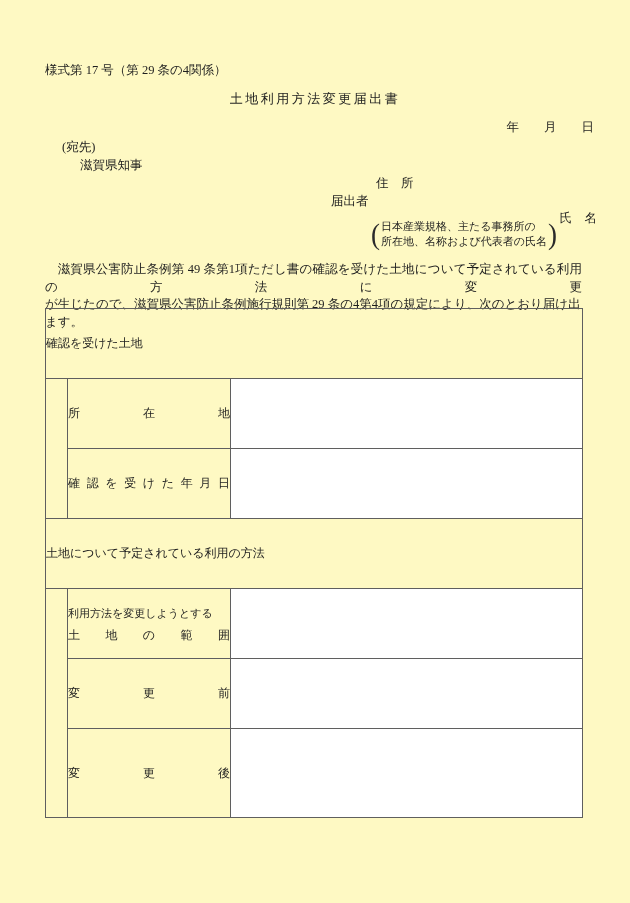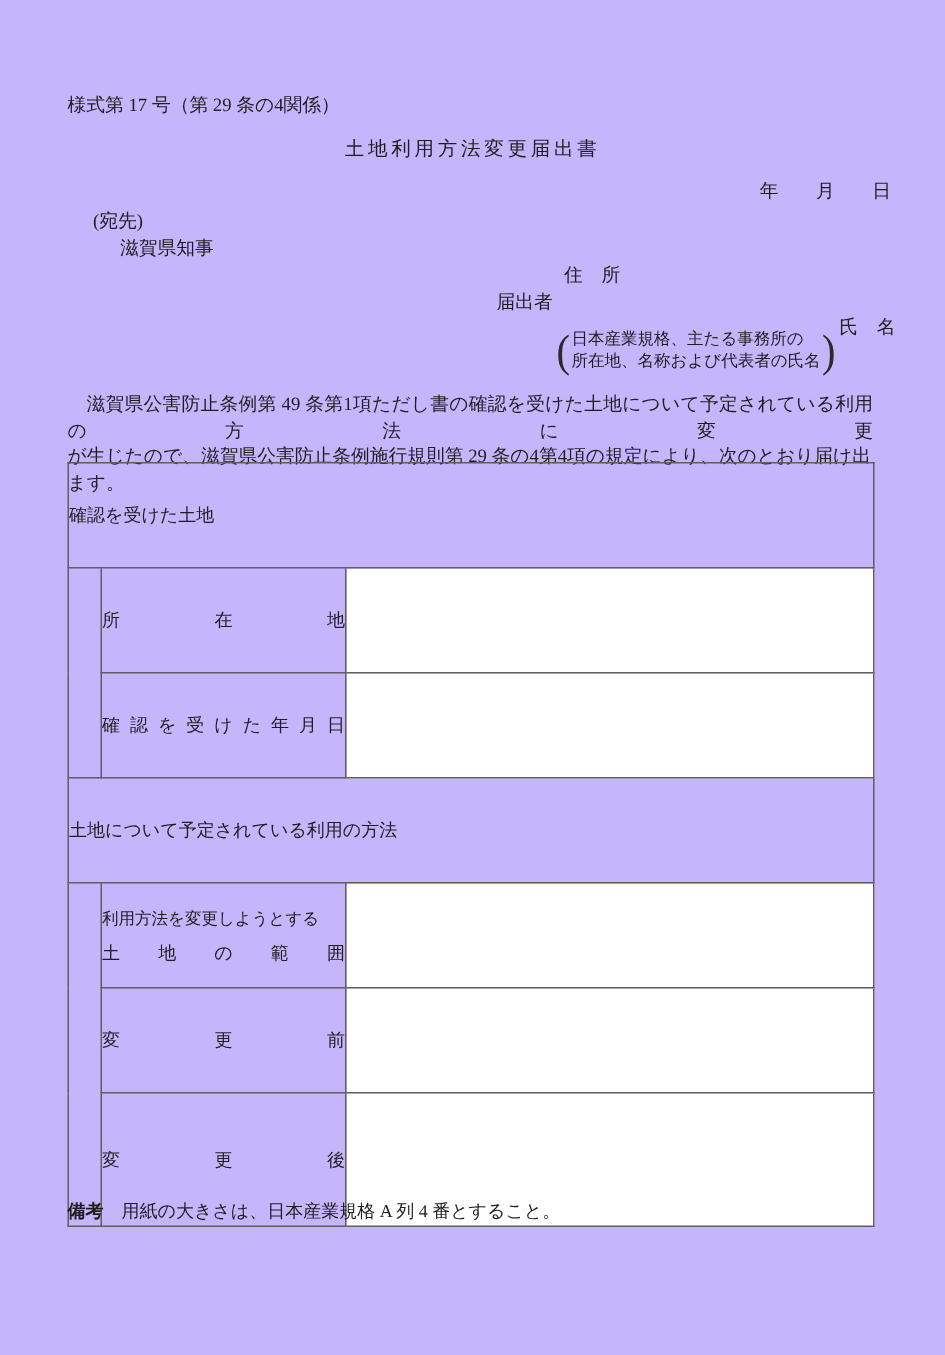--- a/index.html
+++ b/index.html
@@ -1,21 +1,21 @@
 <!DOCTYPE html>
 <html><head>
 <meta charset="utf-8">
 <style>
   html, body { margin: 0; padding: 0; background: #e8e8e8; }
   .page {
     position: relative;
     width: 630px;
     height: 903px;
     margin: 0 auto;
-    background: #c4b5fd;
+    background: #fef9c3;
     font-family: "Liberation Serif", "DejaVu Serif", serif;
     color: #1e1e1e;
     overflow: hidden;
   }
   .abs { position: absolute; }
 
   .form-number { left: 45px; top: 62px; font-size: 12.5px; }
   .doc-title {
     left: 0; right: 0; top: 90px;
     text-align: center;
@@ -159,17 +159,14 @@
     </tr>
     <tr class="h69">
       <td class="label-cell">
         <div class="just">変更後</div>
       </td>
       <td class="value-cell"></td>
     </tr>
   </tbody>
     </table>
 
-  <div class="abs remarks">
-    <span class="rlabel">備考</span><span>用紙の大きさは、日本産業規格 A 列 4 番とすること。</span>
-  </div>
 
 </div>
 
 </body></html>

